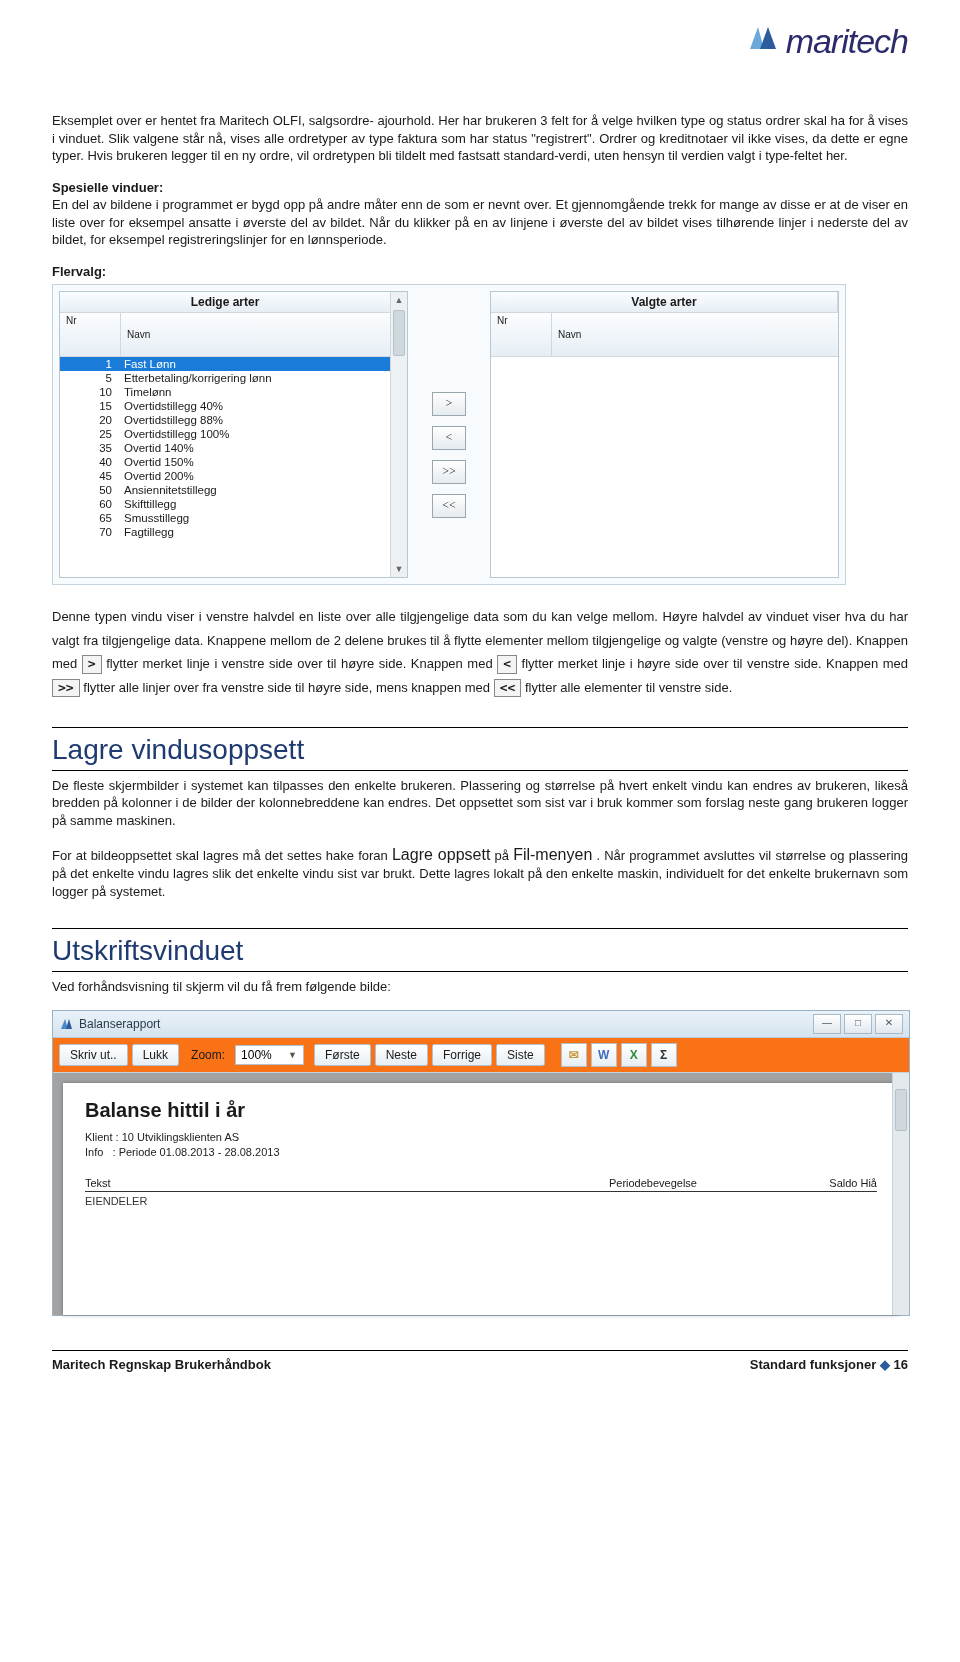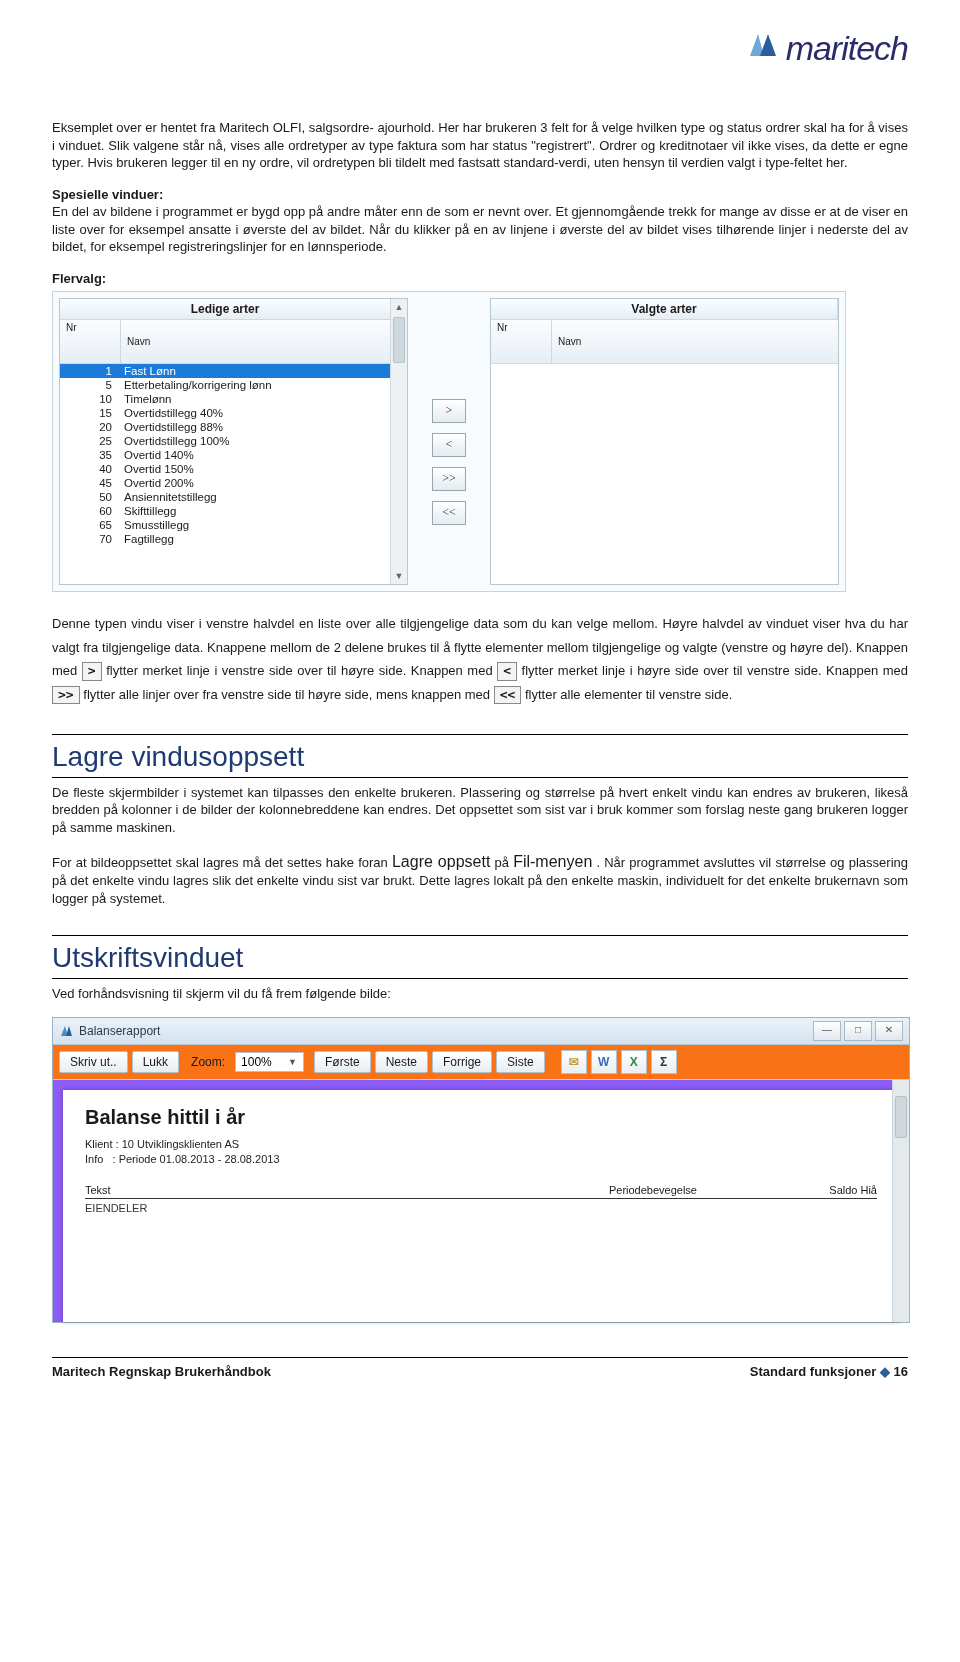--- a/index.html
+++ b/index.html
@@ -1,16 +1,16 @@
 <!DOCTYPE html>
 <html><head>
 <meta charset="utf-8">
 <style>
   body{margin:0;font-family:Verdana,Geneva,sans-serif;font-size:13px;color:#1a1a1a;background:#fff}
-  .page{width:960px;margin:11px auto;padding:32px 52px 0 52px;box-sizing:border-box;position:relative}
+  .page{width:960px;margin:4px auto;padding:32px 52px 0 52px;box-sizing:border-box;position:relative}
   .logo{position:absolute;top:18px;right:52px;text-align:right}
   .logo-text{font-family:"Trebuchet MS",Verdana,sans-serif;font-size:34px;font-style:italic;color:#2b2b6b;letter-spacing:-1px;display:inline-block;vertical-align:middle}
   .logo-icon{display:inline-block;vertical-align:middle;margin-right:4px}
   .para{text-align:justify;margin:0 0 14px 0;line-height:1.35}
   .bold{font-weight:bold}
   h2{font-family:Verdana,sans-serif;font-size:28px;color:#1e3a70;margin:0 0 4px 0;font-weight:normal}
   .rule{border:none;border-top:1px solid #000;margin:4px 0 6px 0}
   .bigrule{border:none;border-top:1.5px solid #000;margin:28px 0 6px 0}
   .btn-inline{display:inline-block;border:1px solid #888;background:#f4f4f4;padding:0 5px;font-family:monospace;font-weight:bold;font-size:13px;line-height:1.3;vertical-align:baseline}
 
@@ -40,21 +40,21 @@
   .titlebar .ticon{width:14px;height:14px;margin-right:6px}
   .titlebar .spacer{flex:1}
   .winbtn{width:26px;height:18px;border:1px solid #a9b9c5;background:linear-gradient(#fff,#e0e8ee);margin-left:3px;font-size:10px;text-align:center;line-height:16px;color:#4a5a66;cursor:pointer}
   .toolbar{display:flex;align-items:center;gap:4px;padding:5px 6px;background:#f97316;border-bottom:1px solid #c7d3db;font-size:12px}
   .tbtn{border:1px solid #b1c2ce;background:linear-gradient(#fff,#e7eef3);padding:3px 10px;cursor:pointer;border-radius:2px}
   .zoomlbl{margin-left:8px}
   .zoombox{display:flex;align-items:center;border:1px solid #b1c2ce;background:#fff;padding:0 3px;margin:0 6px}
   .zoombox input{border:none;width:42px;font-size:12px;padding:2px;outline:none}
   .zdrop{font-size:9px;color:#555;padding:0 3px;cursor:pointer}
   .ticonbtn{width:24px;height:22px;border:1px solid #b1c2ce;background:linear-gradient(#fff,#e7eef3);cursor:pointer;display:flex;align-items:center;justify-content:center;font-size:12px;font-weight:bold}
-  .report-body{background:#8b5cf6;padding:10px 10px 0 10px;position:relative}
+  .report-body{background:#a3a3a3;padding:10px 10px 0 10px;position:relative}
   .sheet{background:#fff;min-height:200px;padding:16px 22px;box-shadow:0 0 4px rgba(0,0,0,.3);position:relative}
   .rtitle{font-family:Arial,sans-serif;font-size:20px;font-weight:bold;margin-bottom:8px}
   .rmeta{font-family:Arial,sans-serif;font-size:11px;color:#222;line-height:1.4;margin-bottom:16px}
   .rhdr{display:flex;font-family:Arial,sans-serif;font-size:11px;border-bottom:1px solid #333;padding-bottom:2px}
   .rhdr .h1{flex:1}
   .rhdr .h2{width:180px;text-align:right}
   .rhdr .h3{width:180px;text-align:right}
   .rrow{font-family:Arial,sans-serif;font-size:11px;padding-top:3px;color:#333}
   .rvscroll{position:absolute;top:0;right:0;bottom:0;width:16px;background:#e4e9ec;border-left:1px solid #c7d3db}
   .rvscroll .thumb{position:absolute;top:16px;left:2px;right:2px;height:40px;background:#cfd8dd;border:1px solid #b5c1c8;border-radius:2px}

